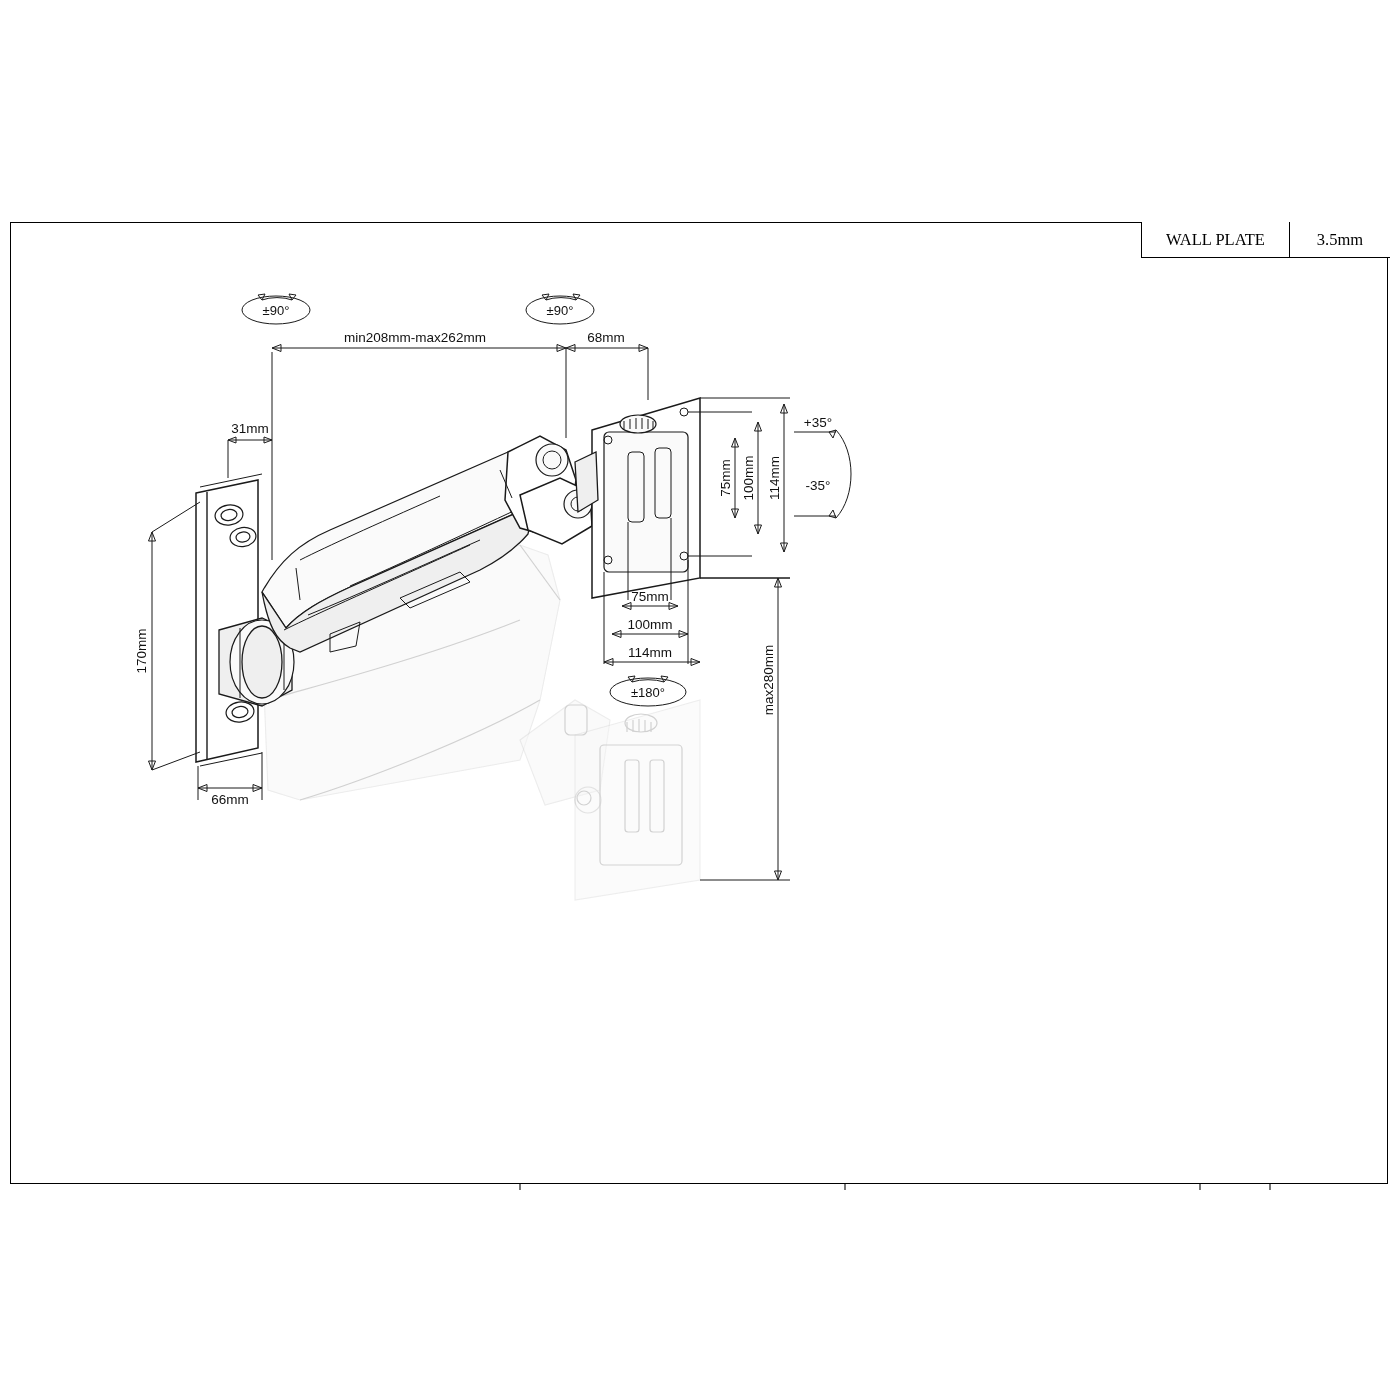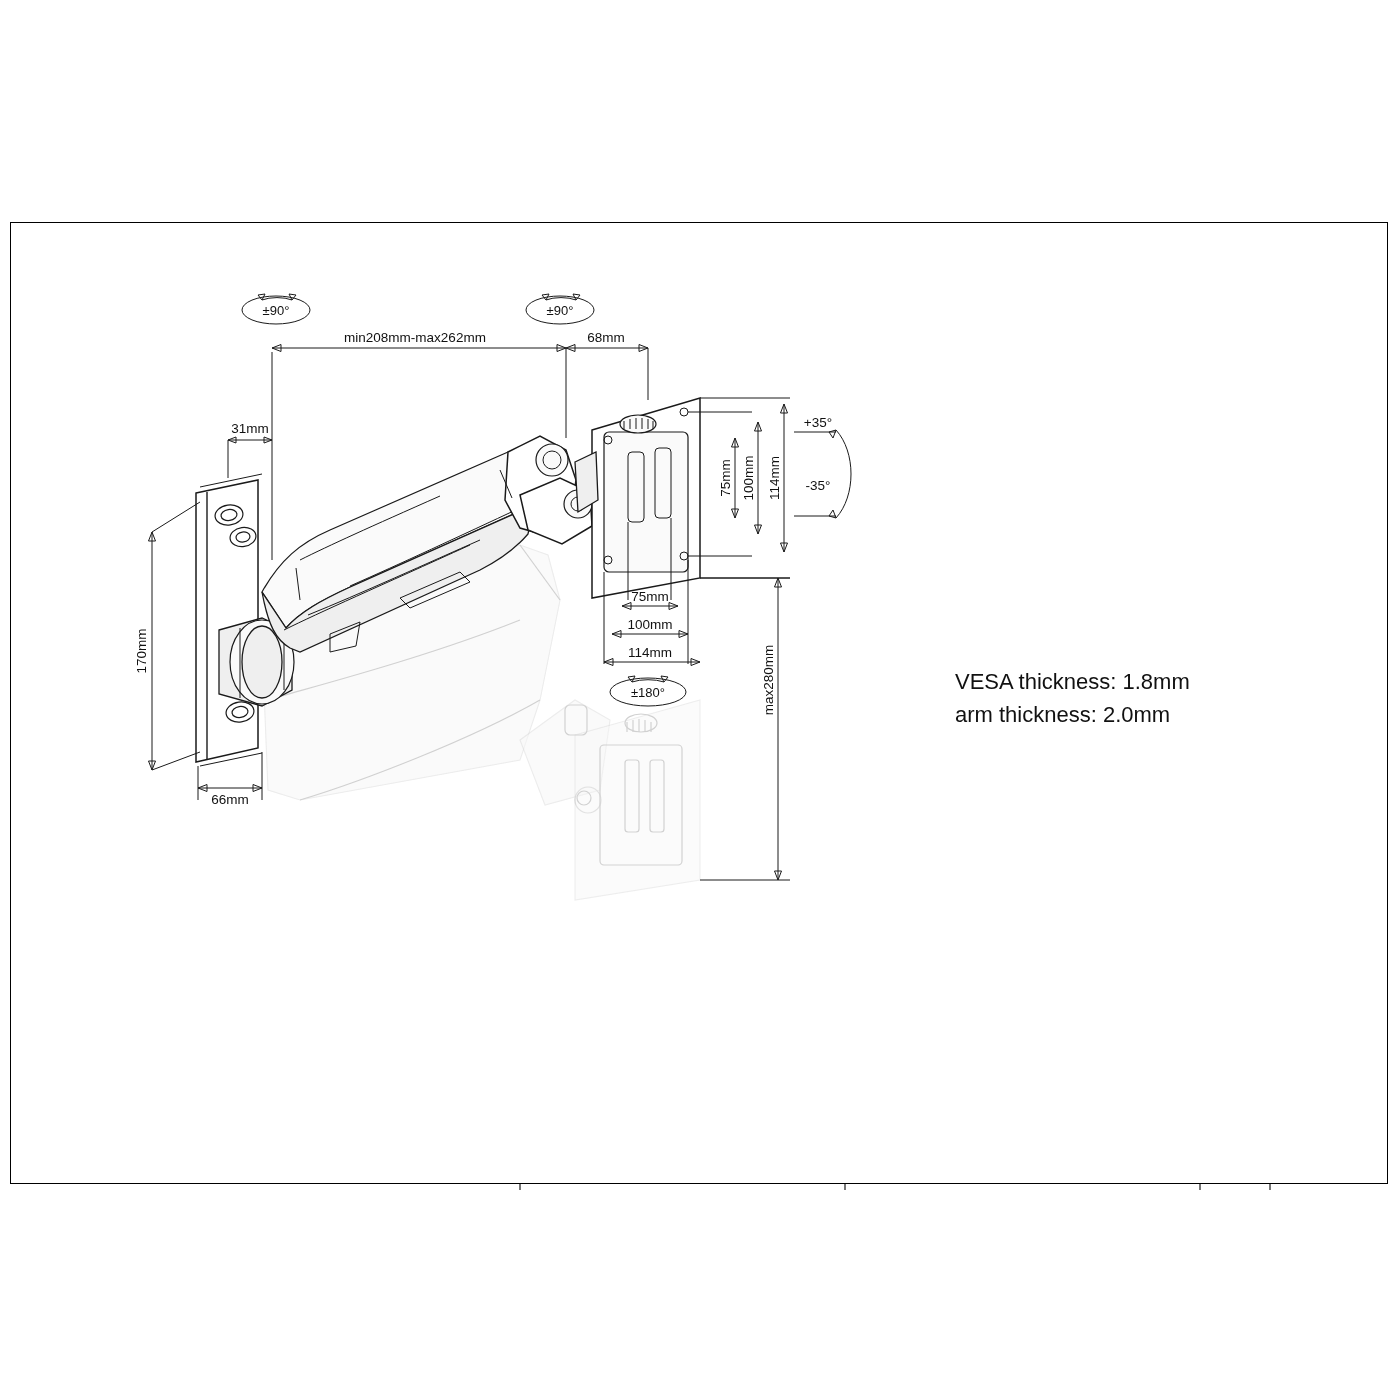--- a/index.html
+++ b/index.html
@@ -325,19 +325,19 @@
       <path class="bottom-ticks" d="M520,1184 L520,1190"></path>
       <path class="bottom-ticks" d="M845,1184 L845,1190"></path>
       <path class="bottom-ticks" d="M1200,1184 L1200,1190"></path>
       <path class="bottom-ticks" d="M1270,1184 L1270,1190"></path>
     </g>
 
   </svg>
 
   <div class="frame"></div>
 
-
-  <div class="notes">
-    <div>VESA thickness: 1.8mm</div>
-    <div>arm thickness: 2.0mm</div>
+  <div class="titleblock">
+    <div class="cell left">WALL PLATE</div>
+    <div class="cell right">3.5mm</div>
   </div>
 
+
 </div>
 
 </body></html>

